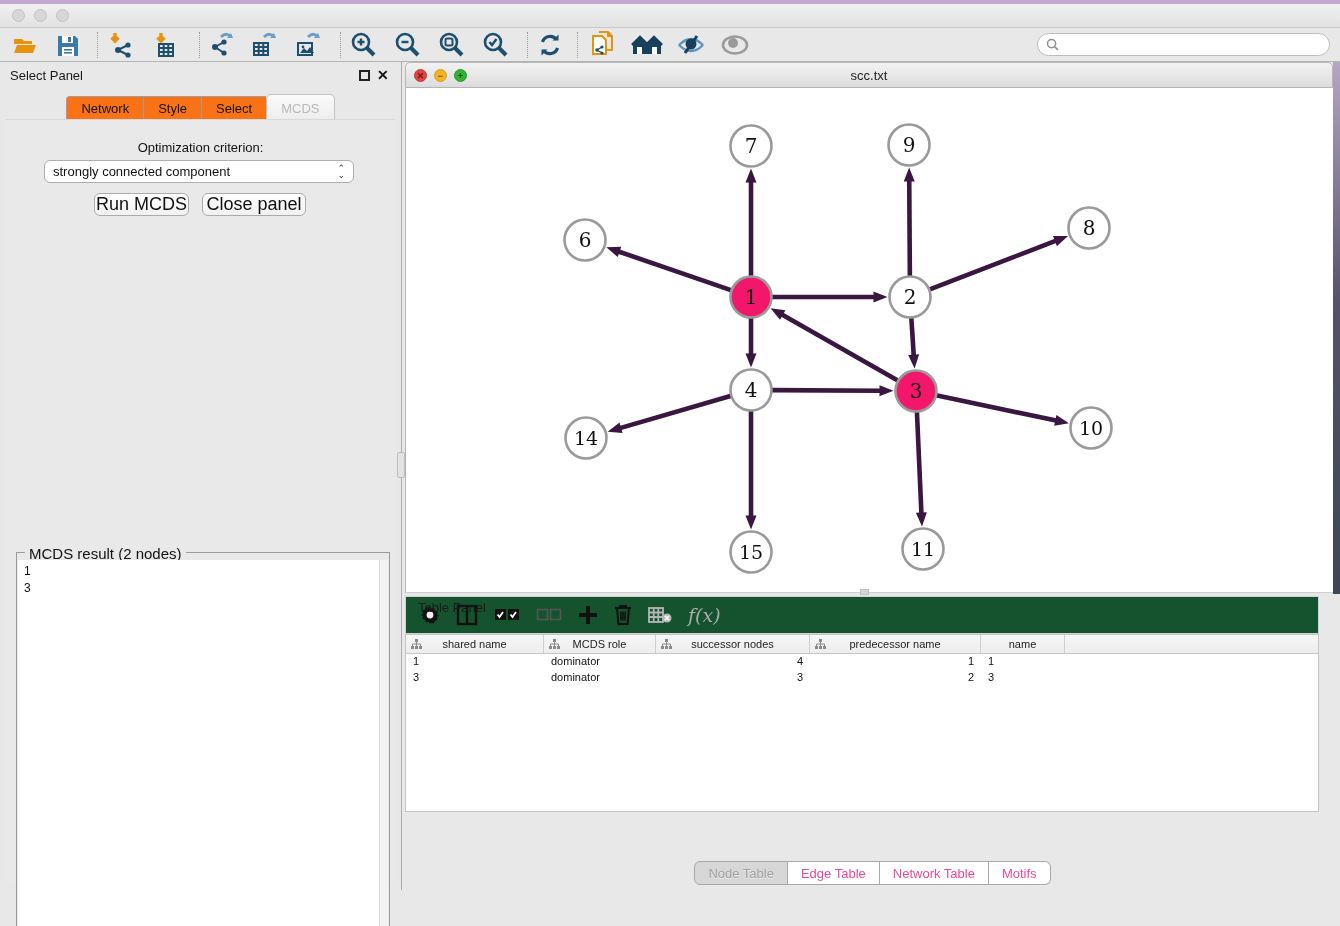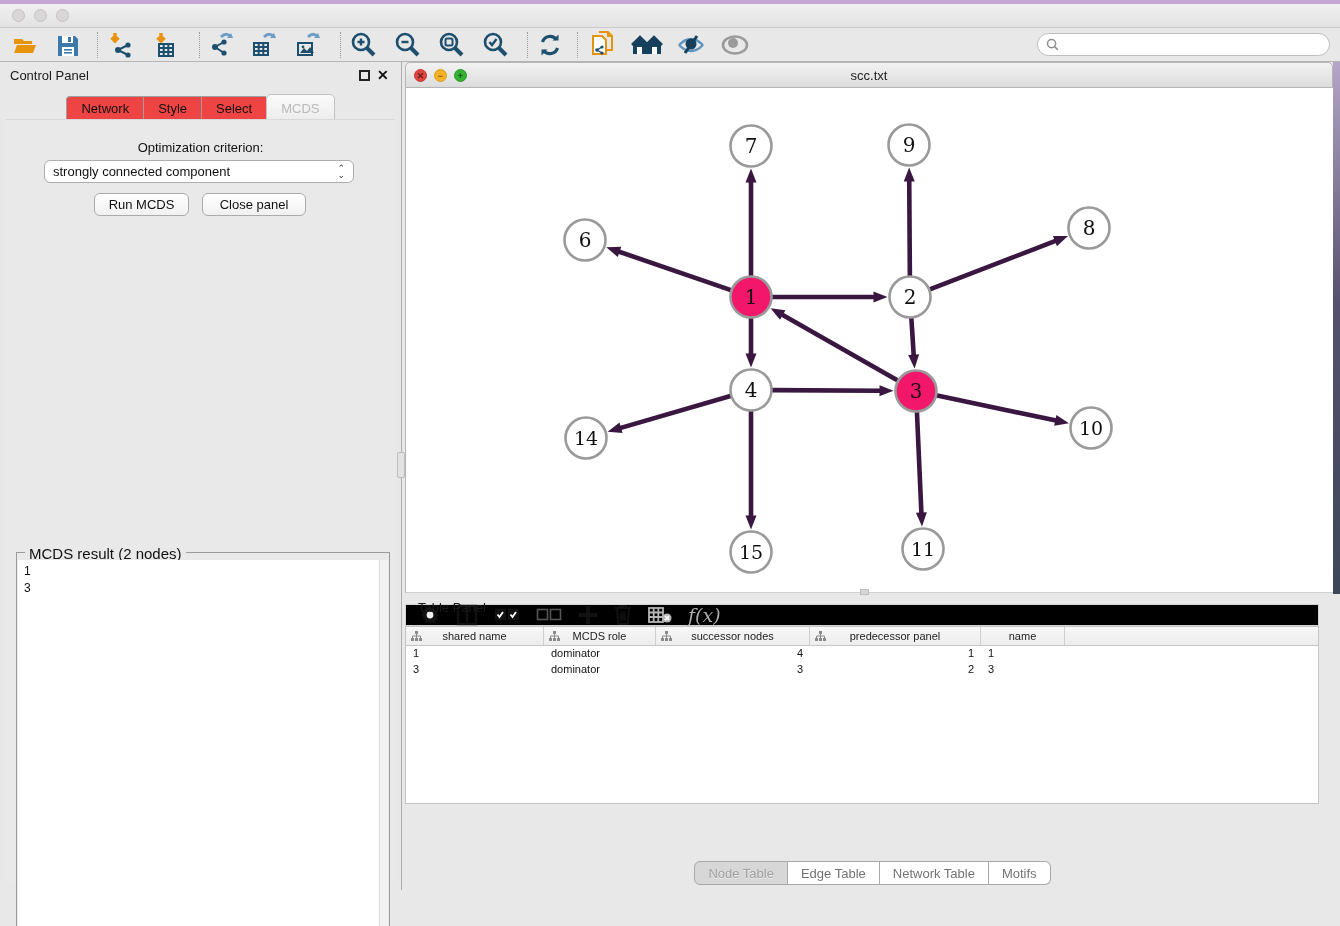--- a/index.html
+++ b/index.html
@@ -20,29 +20,29 @@
   #search-box { left:1037px; top:5px; width:293px; height:23px; background:#fff; border:1px solid #bdbdbd; border-radius:12px; display:flex; align-items:center; padding-left:8px; }
   #search-box input { border:none; outline:none; flex:1; font-size:12px; background:transparent; margin-left:4px; }
 
   
   #control-panel { left:0; top:62px; width:401px; height:828px; background:#e8e8e8; }
   #cp-header { left:0; top:6px; width:100%; height:20px; }
   #cp-title { left:10px; top:0; font-size:13px; color:#1a1a1a; }
   .panel-float { width:11px; height:11px; border:2px solid #222; }
   .panel-x { font-size:14px; color:#111; font-weight:bold; line-height:11px; }
   #cp-tabs { left:0; top:34px; width:100%; display:flex; justify-content:center; }
-  .cp-tab { font-size:13px; padding:4px 14px; background:#ef4444; border:1px solid #9e9e9e; border-right:none; color:#111; }
+  .cp-tab { font-size:13px; padding:4px 14px; background:#f97316; border:1px solid #9e9e9e; border-right:none; color:#111; }
   .cp-tab:first-child { border-radius:4px 0 0 0; }
   .cp-tab.last { border-right:1px solid #9e9e9e; }
   .cp-tab.selected { background:linear-gradient(#fafafa,#ededed); color:#b9b9b9; border:1px solid #c2c2c2; border-radius:5px 5px 0 0; margin-top:-2px; padding-top:6px; }
   #cp-content { left:6px; top:57px; width:389px; height:765px; background:#e9e9e9; border-top:1px solid #d8d8d8; }
   #opt-label { width:100%; text-align:center; top:20px; font-size:13px; color:#111; }
   #opt-select { left:38px; top:40px; width:310px; height:23px; background:#fff; border:1px solid #aeaeae; border-radius:6px; display:flex; align-items:center; padding:0 8px; font-size:13px; color:#111; }
   #opt-select .stepper { margin-left:auto; font-size:9px; color:#333; line-height:7px; text-align:center; }
-  .cp-btn { top:73px; height:23px; background:linear-gradient(#ffffff,#f1f1f1); border:1px solid #ababab; border-radius:6px; font-size:13px; color:#111; display:flex; align-items:center; justify-content:center; }
+  .cp-btn { top:73px; height:23px; background:linear-gradient(#ffffff,#f1f1f1); border:1px solid #ababab; border-radius:6px; font-size:18px; color:#111; display:flex; align-items:center; justify-content:center; }
   #run-btn { left:88px; width:95px; }
   #close-btn { left:196px; width:104px; }
   #mcds-group { left:10px; top:432px; width:374px; height:382px; border:1px solid #9b9b9b; }
   #mcds-group-title { left:8px; top:-8px; background:#e9e9e9; padding:0 4px; font-size:15px; color:#111; }
   #mcds-text { left:1px; top:7px; width:362px; height:373px; background:#fff; border-right:1px solid #d8d8d8; font-size:12px; color:#111; padding:3px 6px; white-space:pre; line-height:17px; }
   #mcds-scroll { right:1px; top:7px; width:9px; height:373px; background:#f2f2f2; border-left:1px solid #dcdcdc; }
 
   
   #v-divider { left:401px; top:62px; width:1px; height:828px; background:#adadad; }
   #v-grip { left:397px; top:452px; width:8px; height:26px; background:#e3e3e3; border:1px solid #bdbdbd; border-radius:2px; }
@@ -52,31 +52,31 @@
   #net-window { left:405px; top:62px; width:928px; height:531px; }
   #net-titlebar { left:0; top:0; width:100%; height:26px; background:linear-gradient(#f2f2f2,#dcdcdc); border:1px solid #b5b5b5; border-radius:5px 5px 0 0; }
   .net-dot { width:13px; height:13px; border-radius:50%; top:6px; font-size:9px; line-height:12px; text-align:center; color:rgba(0,0,0,.55); font-weight:bold; }
   #net-title { width:100%; text-align:center; top:5px; font-size:13px; color:#222; }
   #net-canvas { left:0; top:26px; width:928px; height:505px; background:#fff; border-left:1px solid #b5b5b5; border-bottom:1px solid #cfcfcf; }
   #purple-right { left:1333px; top:62px; width:7px; height:532px; background:linear-gradient(#b4a6c6,#56516e 45%,#3d4758); }
 
   
   #table-panel { left:405px; top:596px; width:935px; height:294px; background:#e8e8e8; }
   #tp-title { left:13px; top:4px; font-size:13px; color:#1a1a1a; }
-  #tp-toolbar { left:13px; top:30px; width:914px; height:22px; background:#000000; border:1px solid #d2d2d2; display:flex; align-items:center; gap:16px; padding-left:14px;margin-top:8px; }
+  #tp-toolbar { left:13px; top:30px; width:914px; height:38px; background:#14532d; border:1px solid #d2d2d2; display:flex; align-items:center; gap:16px; padding-left:14px; }
   #tp-toolbar .icon { display:flex; align-items:center; justify-content:center; }
   #fx-label { font-family:"DejaVu Serif",serif; font-style:italic; font-size:19px; color:#adadad; }
   #tp-table { left:13px; top:80px; width:914px; height:178px; background:#fff; border:1px solid #c4c4c4; overflow:hidden; }
   #tp-head { display:flex; height:19px; background:linear-gradient(#f7f7f7,#ededed); border-bottom:1px solid #c6c6c6; }
   .th { position:relative; height:100%; border-right:1px solid #cfcfcf; font-size:11px; color:#222; display:flex; align-items:center; justify-content:center; }
   .th .hier { position:absolute; left:5px; top:4px; }
   .tr { display:flex; height:16px; font-size:11px; color:#111; }
   .td { padding:1px 7px; overflow:hidden; white-space:nowrap; }
   #tp-tabs { left:0; top:265px; width:100%; display:flex; justify-content:center; }
-  .tp-tab { font-size:13px; padding:4px 13px; background:#fff; border:1px solid #a8a8a8; border-left:none; color:#737373; height:24px; }
+  .tp-tab { font-size:13px; padding:4px 13px; background:#fff; border:1px solid #a8a8a8; border-left:none; color:#ec4899; height:24px; }
   .tp-tab.first { border-left:1px solid #a8a8a8; border-radius:6px 0 0 6px; }
   .tp-tab.last { border-radius:0 6px 6px 0; }
   .tp-tab.selected { background:#d7d7d7; color:#9f9f9f; text-shadow:0 1px 0 #eee; }
 
   
   #statusbar { left:0; top:890px; width:1340px; height:36px; background:#e8e8e8; border-top:1px solid #bcbcbc; }
   #list-btn { left:10px; top:8px; width:30px; height:22px; background:#fff; border:1px solid #b5b5b5; display:flex; align-items:center; justify-content:center; }
   #memory-btn { left:1258px; top:7px; width:72px; height:24px; background:#fff; border:1px solid #b0b0b0; border-radius:4px; display:flex; align-items:center; justify-content:center; gap:5px; font-size:12px; color:#111; }
   #memory-dot { width:11px; height:11px; border-radius:50%; background:#1fa93e; }
 </style>
@@ -238,21 +238,21 @@
       <svg width="13" height="13" viewBox="0 0 14 14">
           <circle cx="6" cy="6" r="4.4" stroke="#8d8d8d" stroke-width="1.6" fill="none"></circle>
           <path d="M9.4 9.4l3.4 3.4" stroke="#8d8d8d" stroke-width="1.6"></path>
         </svg>
       <input placeholder="" style="">
     </div>
   </div>
 
   <div id="control-panel" class="abs">
     <div id="cp-header" class="abs">
-      <div id="cp-title" class="abs">Control Panel</div>
+      <div id="cp-title" class="abs">Select Panel</div>
       <div class="abs panel-float" style="left:359px; top:2px"></div>
       <div class="abs panel-x" style="left:377px; top:2px">✕</div>
     </div>
     <div id="cp-tabs" class="abs">
         <div class="cp-tab">Network</div>
         <div class="cp-tab">Style</div>
         <div class="cp-tab">Select</div>
         <div class="cp-tab selected last">MCDS</div>
       </div>
     <div id="cp-content" class="abs">
@@ -429,21 +429,21 @@
             <span>successor nodes</span>
           </div>
           <div class="th" style="width: 171px;">
             <svg width="11" height="10" viewBox="0 0 11 10" class="hier">
               <rect x="4" y="0" width="3" height="3" fill="#8a8a8a"></rect>
               <path d="M5.5 3v2M1.5 5h8M1.5 5v2M5.5 5v2M9.5 5v2" stroke="#8a8a8a" stroke-width="1"></path>
               <rect x="0" y="7" width="3" height="3" fill="#8a8a8a"></rect>
               <rect x="4" y="7" width="3" height="3" fill="#8a8a8a"></rect>
               <rect x="8" y="7" width="3" height="3" fill="#8a8a8a"></rect>
             </svg>
-            <span>predecessor panel</span>
+            <span>predecessor name</span>
           </div>
           <div class="th" style="width: 84px;">
             <span>name</span>
           </div>
         </div>
       <div id="tp-body">
           <div class="tr">
             <div class="td" style="width: 138px; text-align: left;">1</div>
             <div class="td" style="width: 112px; text-align: left;">dominator</div>
             <div class="td" style="width: 154px; text-align: right;">4</div>

